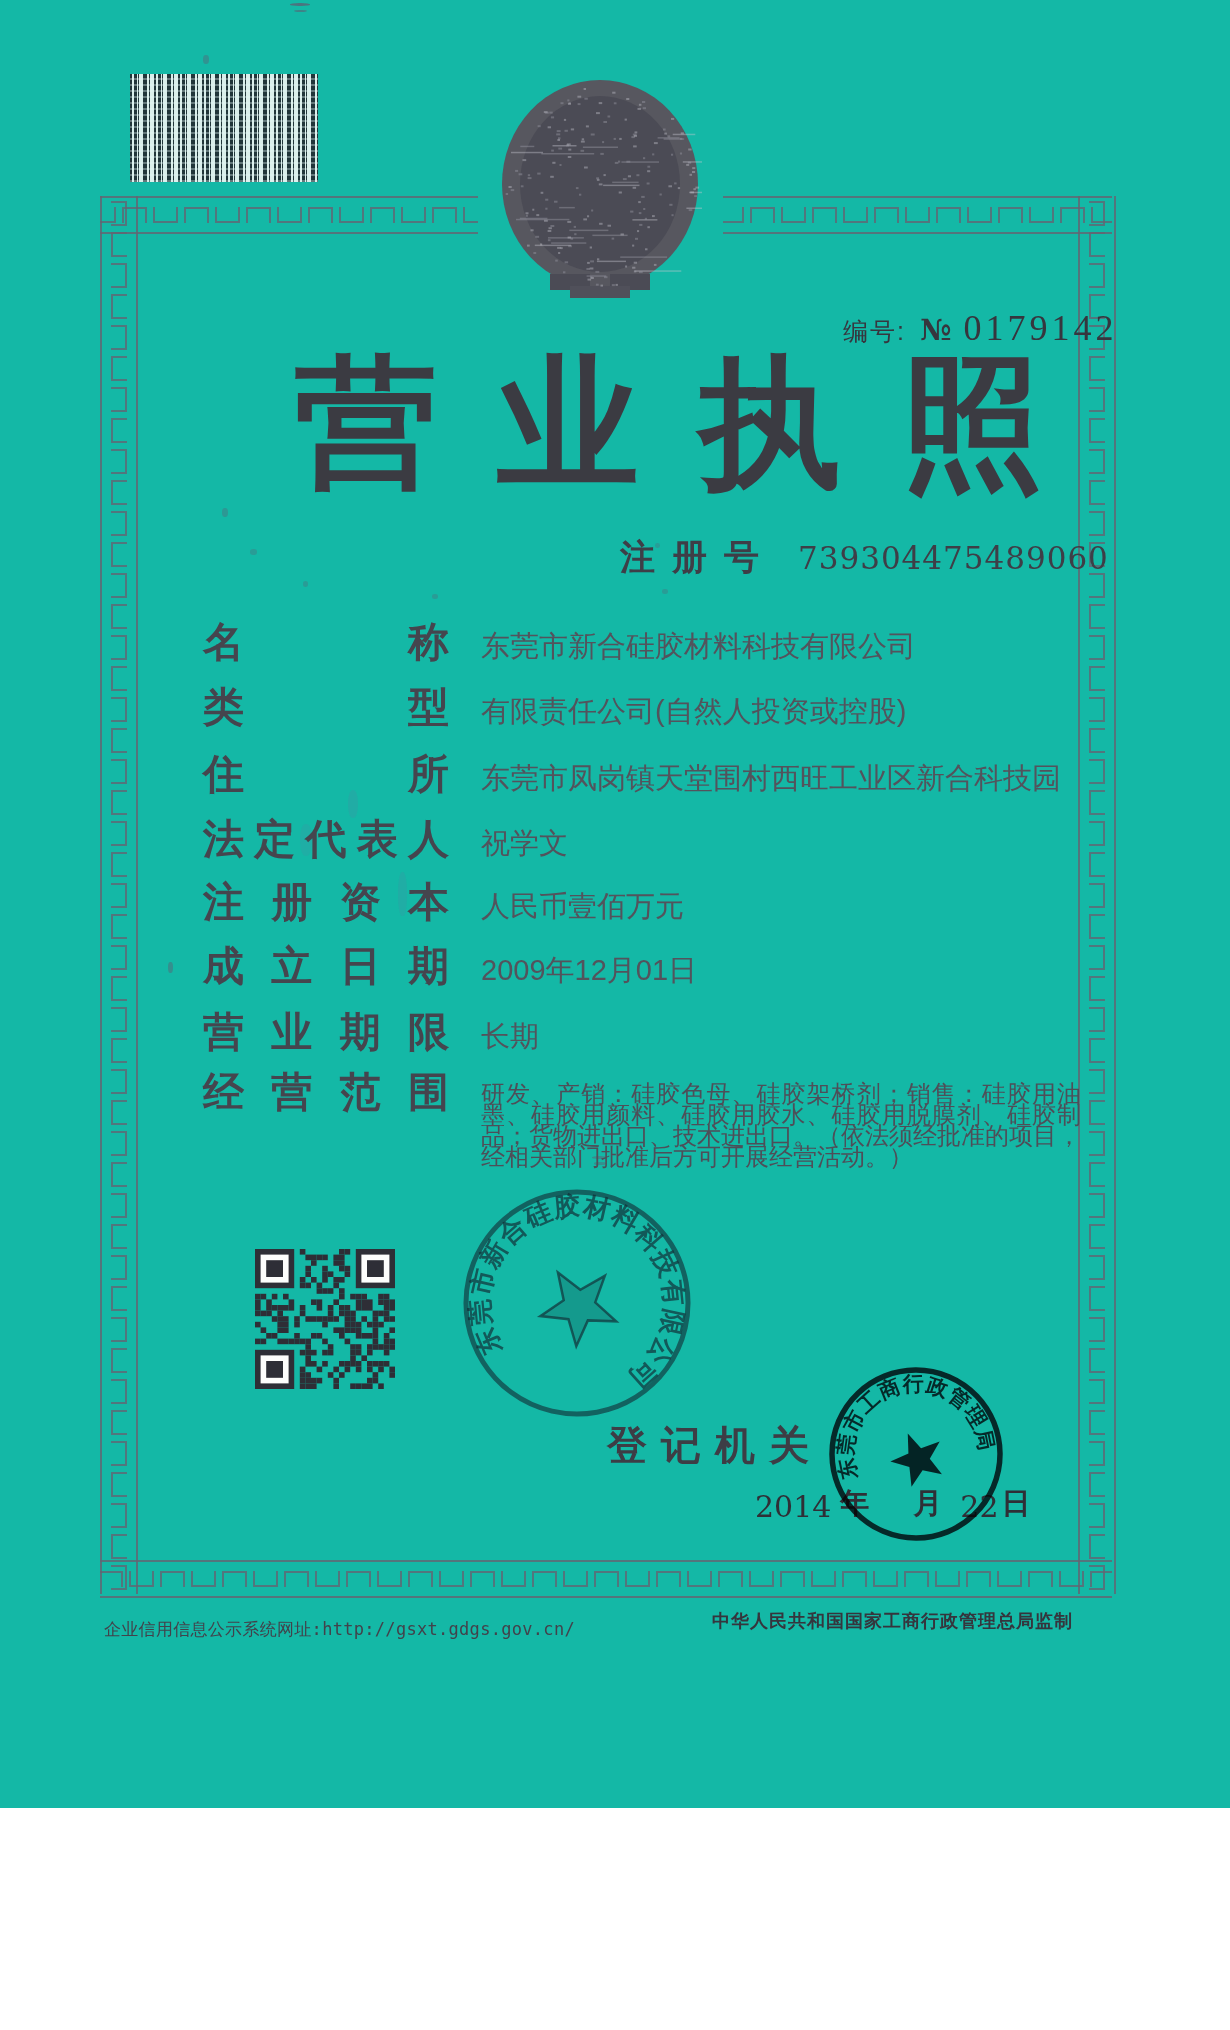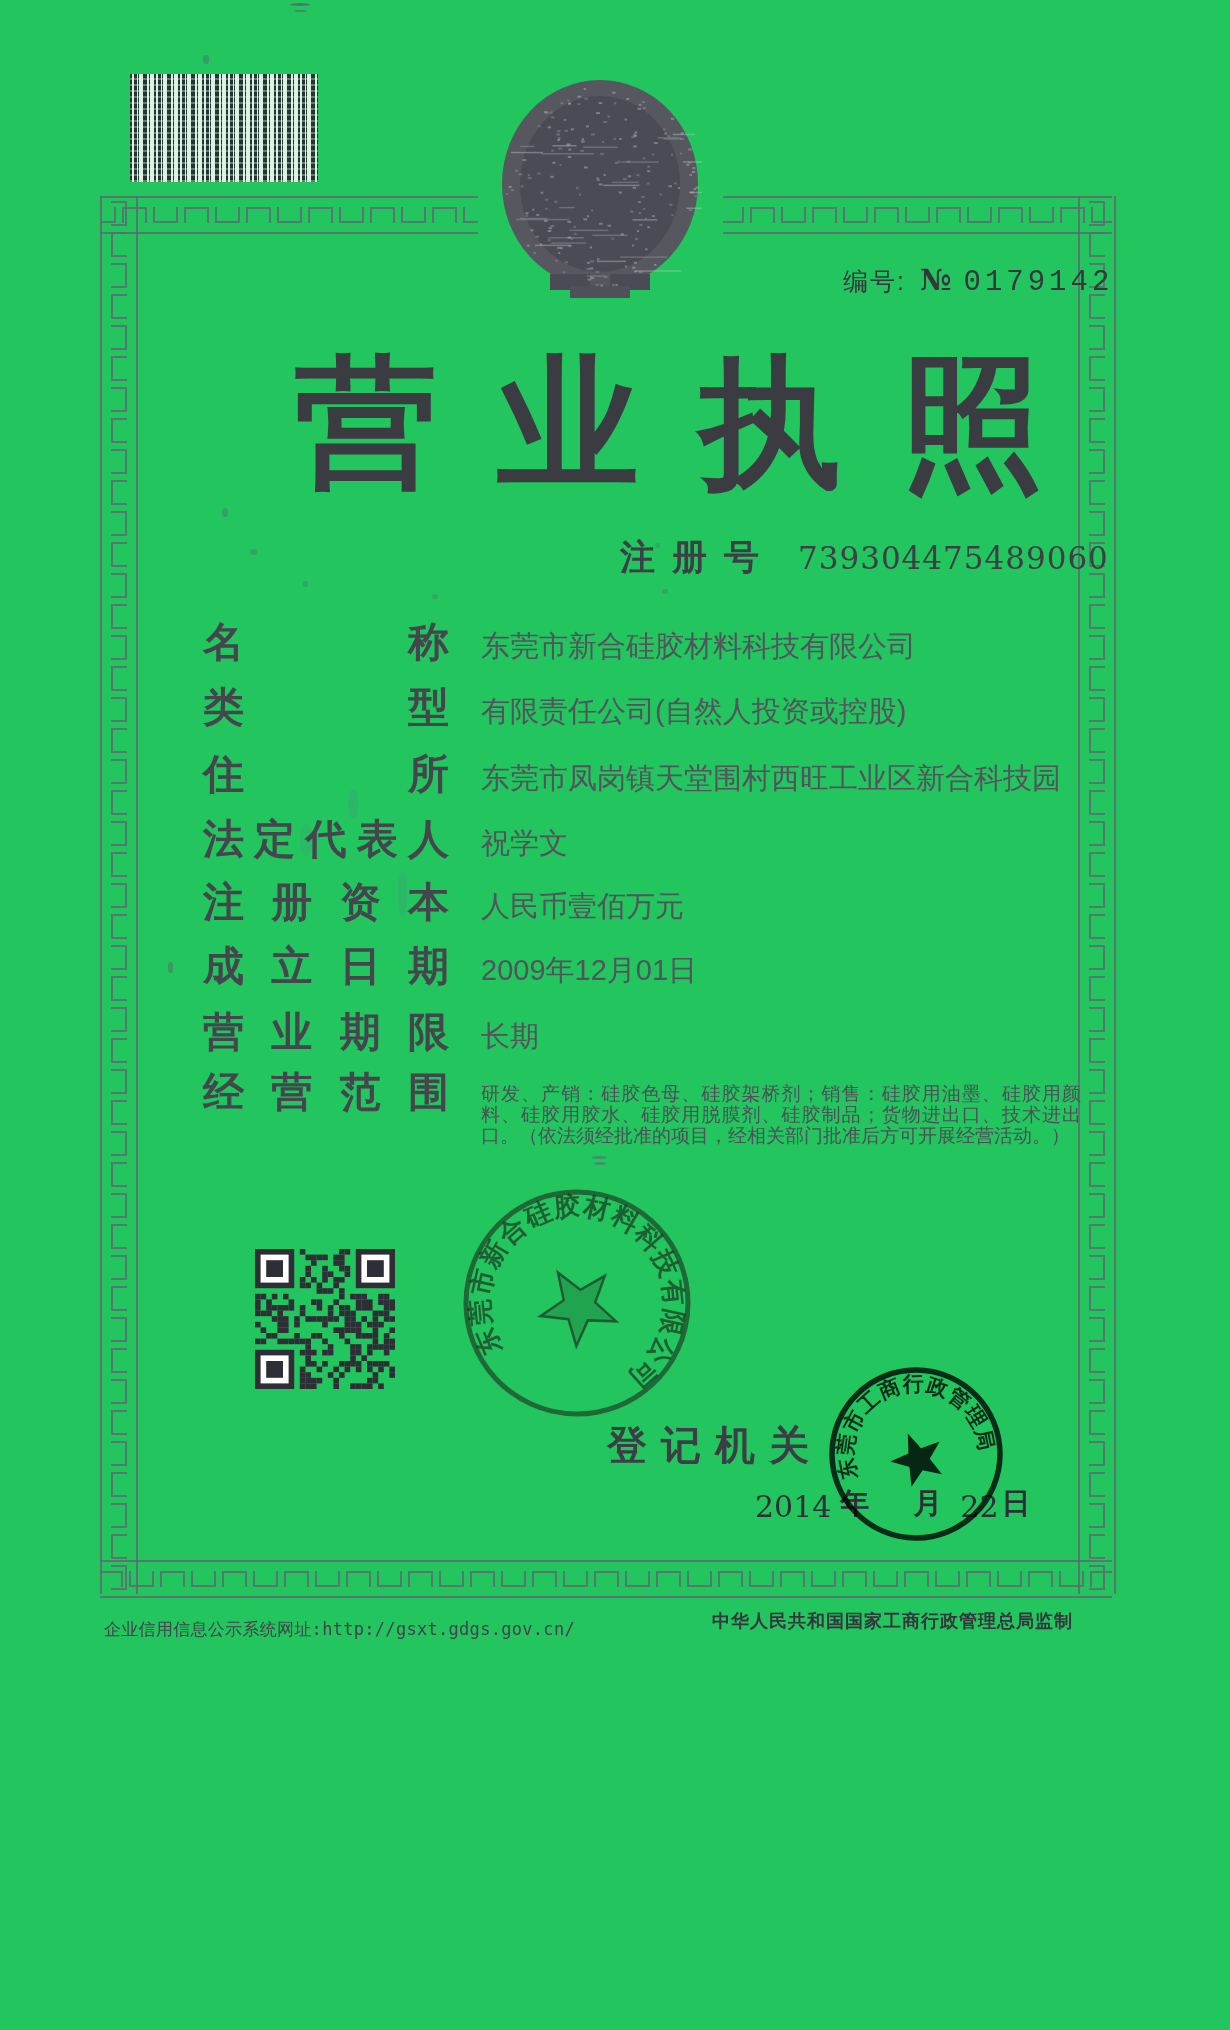--- a/index.html
+++ b/index.html
@@ -1,16 +1,16 @@
 <!DOCTYPE html>
 <html><head>
 <meta charset="utf-8">
 <style>
   html,body{margin:0;padding:0;background:#ffffff;}
-  .page{position:relative;width:1230px;height:2030px;background:#22c55e;overflow:hidden;
+  .page{position:relative;width:1230px;height:1808px;background:#14b8a6;overflow:hidden;
         font-family:"Liberation Sans",sans-serif;color:#4a4a52;}
   .abs{position:absolute;}
 
   
   .strip{position:absolute;display:flex;align-items:center;justify-content:center;overflow:hidden;}
   .strip.h{flex-direction:row;height:34px;border-top:2px solid rgba(100,100,114,.8);border-bottom:2px solid rgba(100,100,114,.8);column-gap:6px;}
   .strip.v{flex-direction:column;width:34px;border-left:2px solid rgba(100,100,114,.8);border-right:2px solid rgba(100,100,114,.8);row-gap:6px;}
   .strip i{flex:0 0 auto;display:block;border:2.5px solid rgba(100,100,114,.78);}
   .strip.h i{width:21px;height:14px;}
   .strip.h i.a{border-top:none;}
@@ -25,35 +25,35 @@
       repeating-linear-gradient(90deg,#23232a 0 2px,#f6f6f4 2px 4px,#23232a 4px 7px,#f6f6f4 7px 8px,
         #23232a 8px 9px,#f6f6f4 9px 13px,#23232a 13px 17px,#f6f6f4 17px 19px,#23232a 19px 20px,#f6f6f4 20px 24px);
     opacity:.88;}
   .barcode::after{content:"";position:absolute;inset:0;
     background:repeating-linear-gradient(0deg,rgba(255,255,255,.35) 0 2px,rgba(255,255,255,0) 2px 6px);}
   .emblem{left:498px;top:76px;}
 
   .serial{left:843px;top:263px;display:flex;align-items:baseline;white-space:nowrap;color:#36363e;}
   .serial .lab{font-size:25px;letter-spacing:2px;}
   .serial .no{font-family:"DejaVu Serif",serif;font-weight:700;font-size:29px;margin-left:14px;}
-  .serial .num{font-family:Liberation Mono, monospace;font-size:29px;letter-spacing:4px;margin-left:12px;}
+  .serial .num{font-family:Liberation Serif, serif;font-size:36px;letter-spacing:4px;margin-left:12px;margin-top:44px;}
 
   .title{left:295px;top:348px;font-size:142px;line-height:1.05;font-weight:700;
          letter-spacing:60px;color:#3b3b42;white-space:nowrap;}
 
   .regno{left:620px;top:534px;display:flex;align-items:baseline;white-space:nowrap;}
   .regno .lab{font-size:35px;font-weight:700;letter-spacing:17px;color:#3e3e47;}
   .regno .val{font-family:"DejaVu Serif",serif;font-size:31px;color:#3e3e47;margin-left:22px;letter-spacing:1px;}
 
   
   .frow{position:absolute;left:203px;display:flex;align-items:flex-start;}
   .flabel{width:246px;display:flex;justify-content:space-between;
           font-size:41px;line-height:1.1;font-weight:700;color:#45454e;}
   .fvalue{margin-left:32px;margin-top:7px;font-size:29px;color:#53535c;white-space:nowrap;}
-  .frow.scope .fvalue{width:600px;white-space:normal;font-size:19px;line-height:21px;
+  .frow.scope .fvalue{width:600px;white-space:normal;font-size:24px;line-height:21px;
                       margin-top:13px;text-align:justify;color:#4e4e58;}
 
   
   .registry{left:607px;top:1418px;font-size:40px;font-weight:700;letter-spacing:14px;color:#3d3d45;white-space:nowrap;}
   .dateline{left:755px;top:1484px;display:flex;align-items:flex-end;color:#2f2f36;white-space:nowrap;}
   .dateline .n{font-family:"DejaVu Serif",serif;font-size:30px;}
   .dateline .c{font-size:29px;font-weight:700;}
   .qr{left:255px;top:1249px;}
   .stamp{mix-blend-mode:multiply;}
   .footer-left{left:104px;top:1612px;font-size:17px;color:#42424b;

